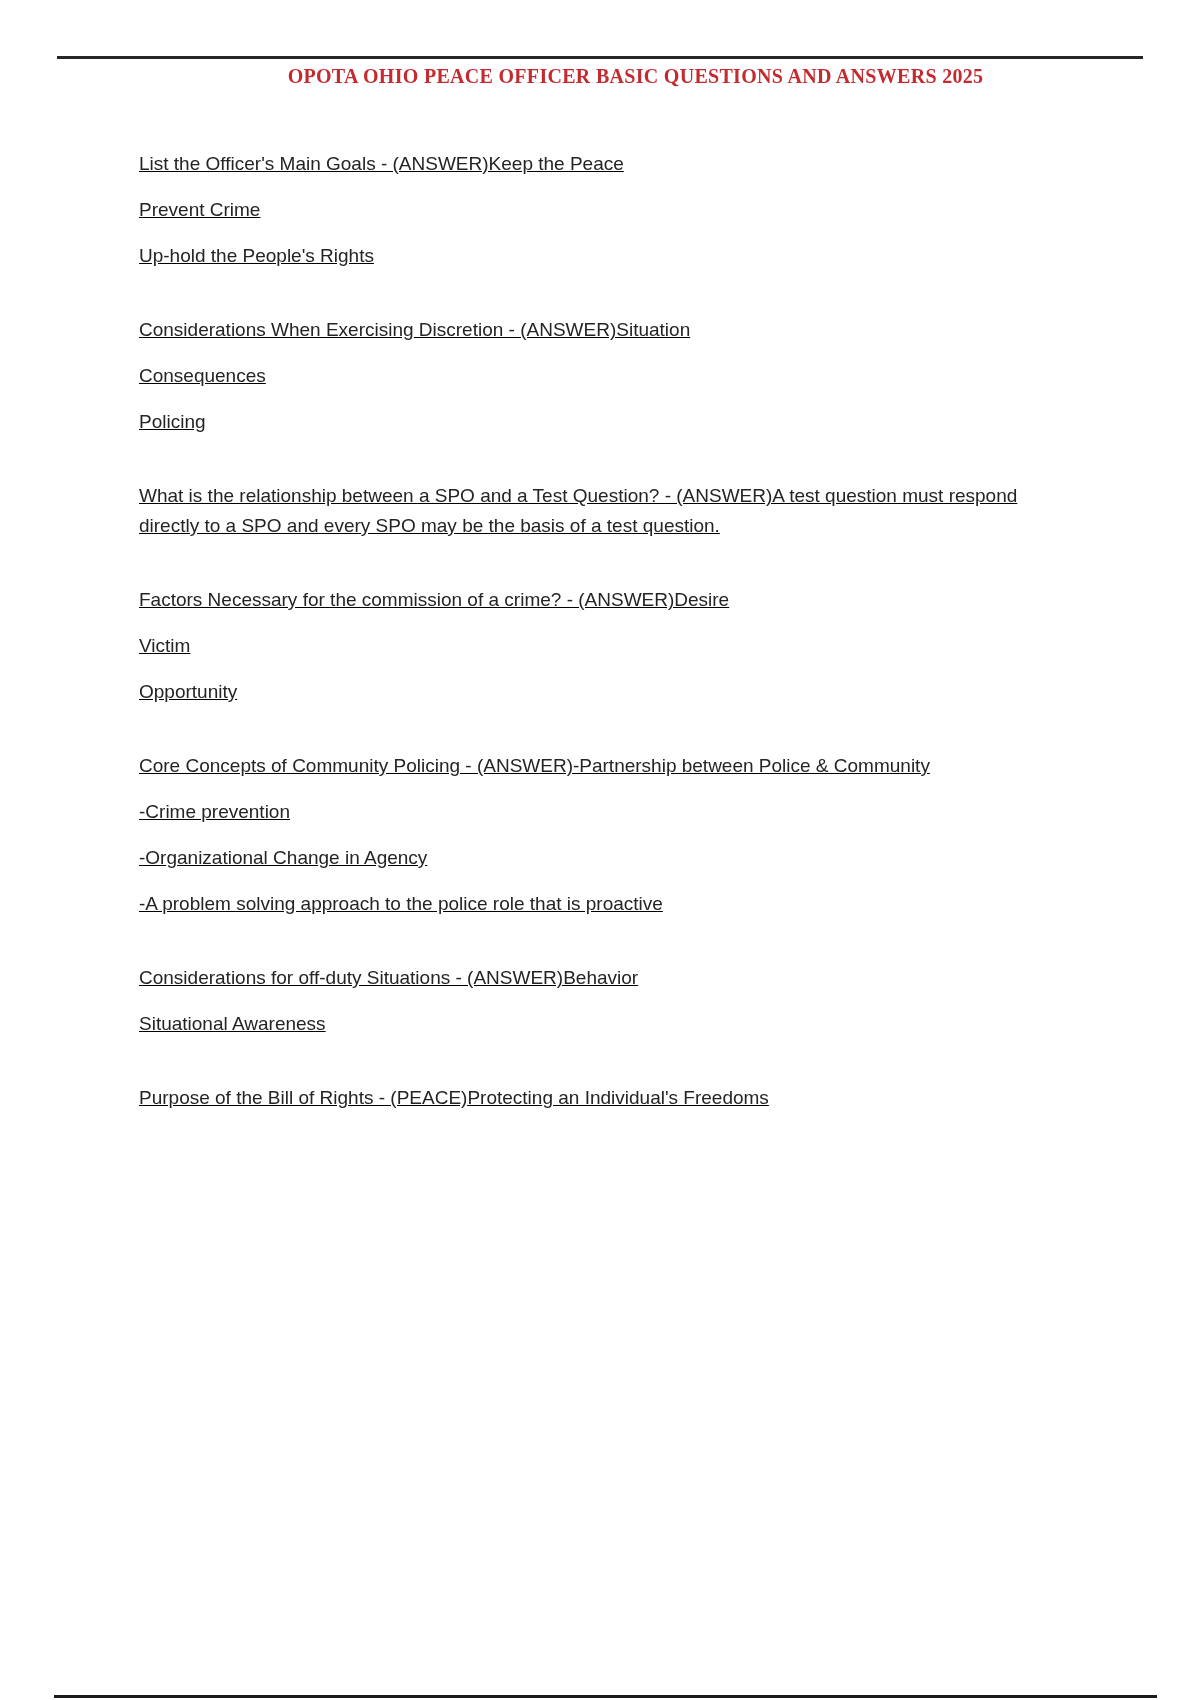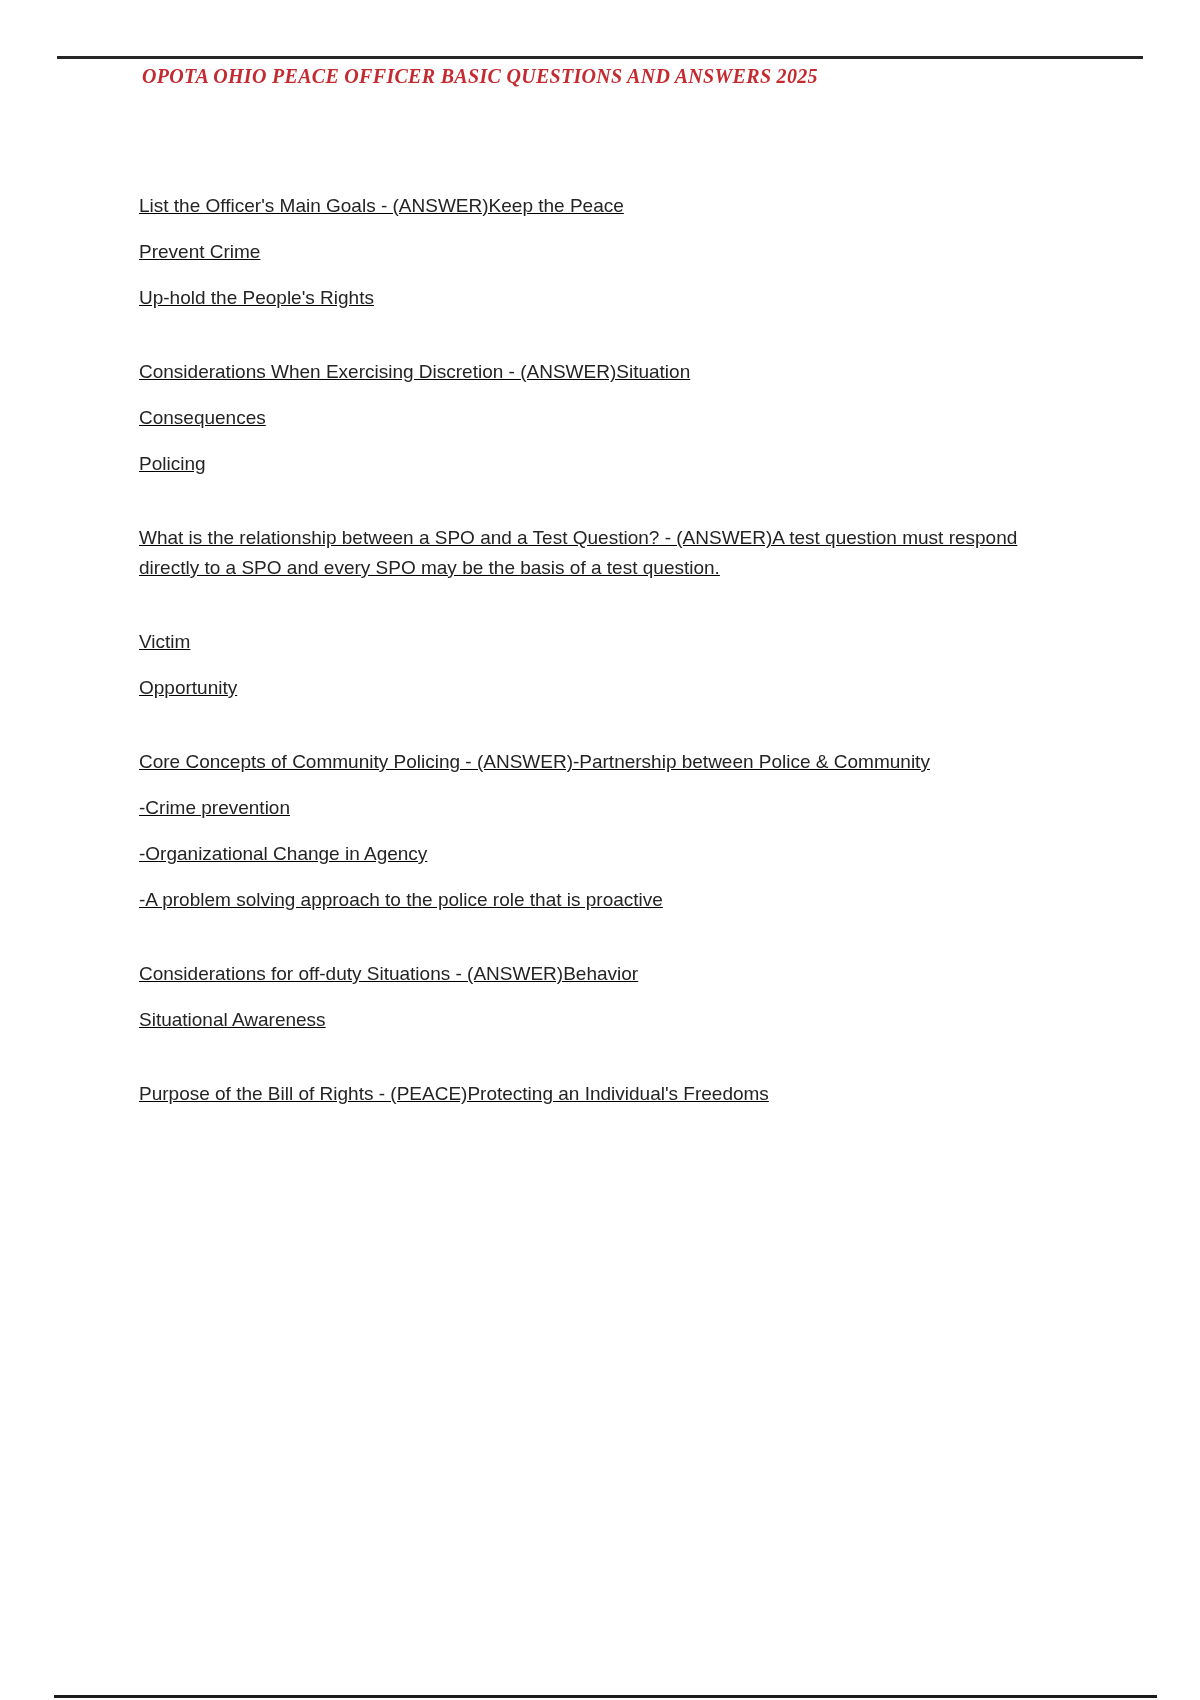--- a/index.html
+++ b/index.html
@@ -32,27 +32,27 @@
   }
   .content {
     position: absolute;
     left: 139px;
     top: 61px;
     width: 990px;
   }
   .doc-title {
     font-family: "Liberation Serif", serif;
     font-weight: bold;
-    font-style: italic;
     font-size: 20px;
     letter-spacing: 0.3px;
     line-height: 30px;
     color: var(--title-color, #c42b30);
-    margin: 0 0 100px 3px;
+    margin: 0 0 58px 3px;
     white-space: nowrap;
+    text-align: center;
   }
   .group {
     margin-bottom: 44px;
   }
   .para {
     margin-bottom: 16px;
     text-decoration: underline;
   }
   .line {
     font-family: "Liberation Sans", sans-serif;
@@ -93,20 +93,23 @@
         </div>
       </div>
       <div class="group">
         <div class="para">
           <div class="line">What is the relationship between a SPO and a Test Question? - (ANSWER)A test question must respond</div>
           <div class="line">directly to a SPO and every SPO may be the basis of a test question.</div>
         </div>
       </div>
       <div class="group">
         <div class="para">
+          <div class="line">Factors Necessary for the commission of a crime? - (ANSWER)Desire</div>
+        </div>
+        <div class="para">
           <div class="line">Victim</div>
         </div>
         <div class="para">
           <div class="line">Opportunity</div>
         </div>
       </div>
       <div class="group">
         <div class="para">
           <div class="line">Core Concepts of Community Policing - (ANSWER)-Partnership between Police &amp; Community</div>
         </div>

